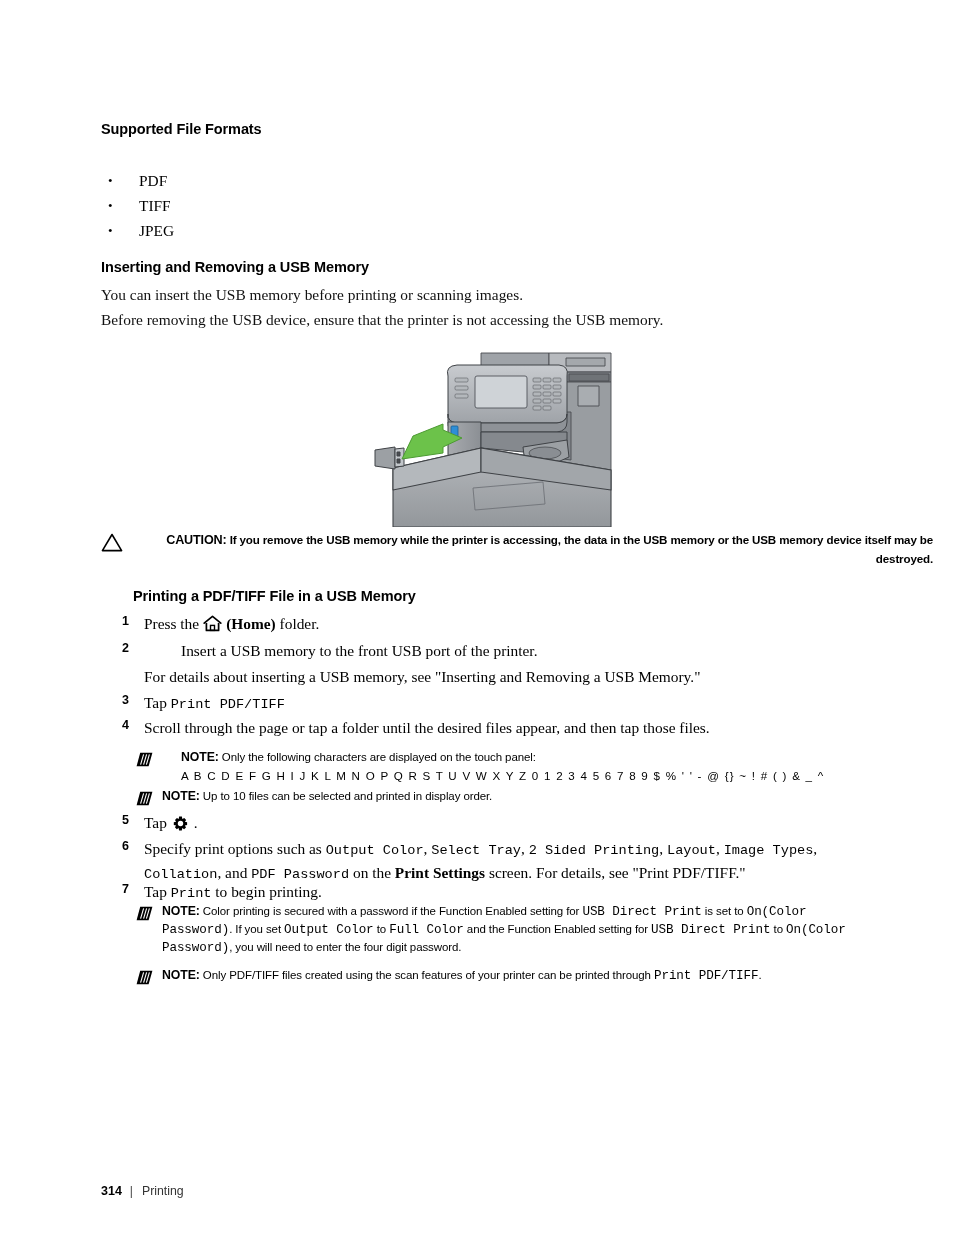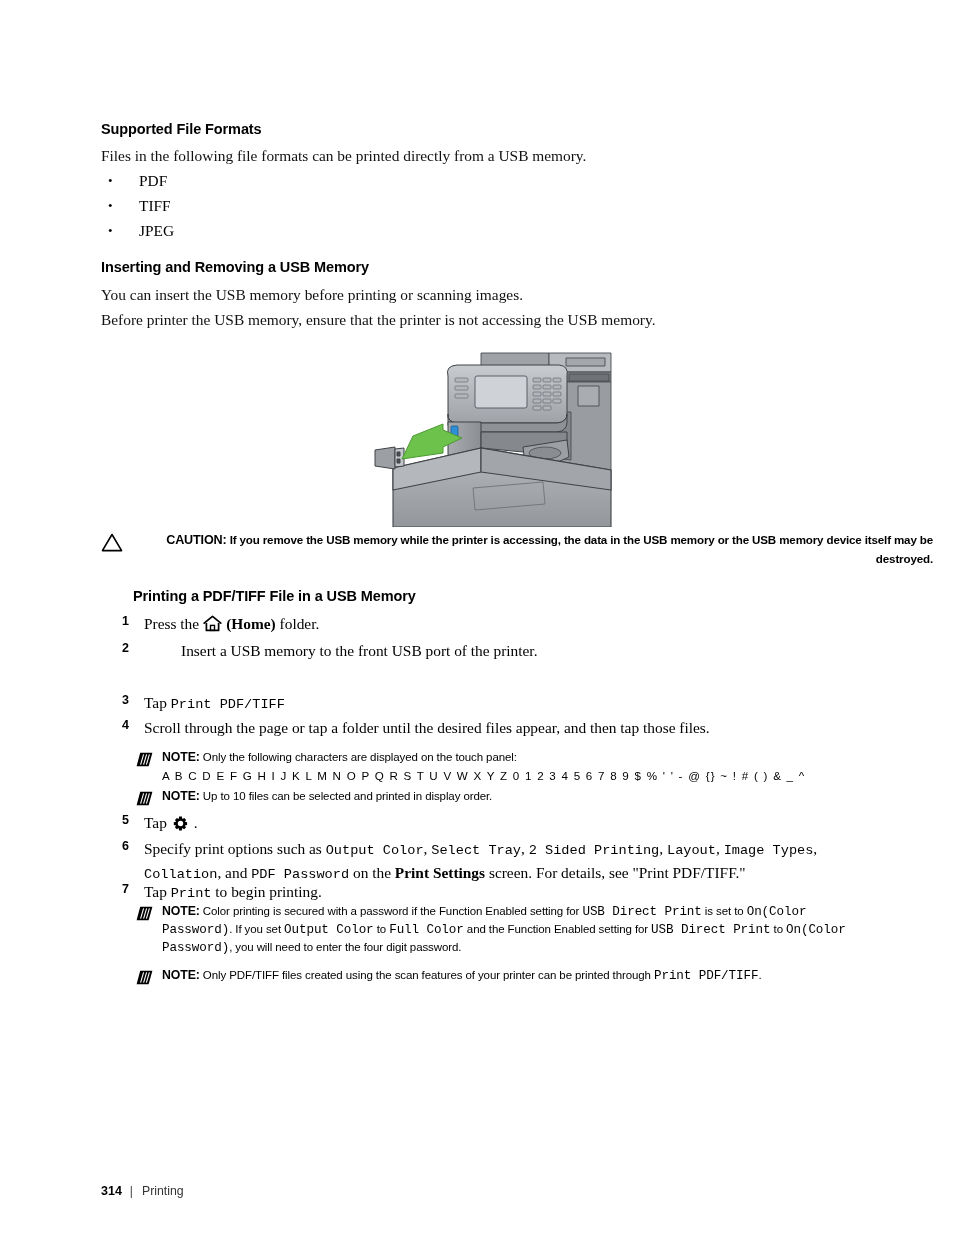--- a/index.html
+++ b/index.html
@@ -171,40 +171,39 @@
     margin: 0 4px;
   }
 </style>
 </head>
 <body>
 
 <div class="page">
 
   <div class="h2" style="left:101px; top:121px;">Supported File Formats</div>
 
-  <div class="body" style="left:101px; top:146px; width:760px;">Files in the following file formats can be printed directly from a USB memory.</div>
 
   <div class="bullet-row" style="left:108px; top:171px; width:300px;">
     <span class="bullet-dot">•</span>
     <span class="bullet-txt">PDF</span>
   </div>
   <div class="bullet-row" style="left:108px; top:196px; width:300px;">
     <span class="bullet-dot">•</span>
     <span class="bullet-txt">TIFF</span>
   </div>
   <div class="bullet-row" style="left:108px; top:221px; width:300px;">
     <span class="bullet-dot">•</span>
     <span class="bullet-txt">JPEG</span>
   </div>
 
   <div class="h2" style="left:101px; top:259px;">Inserting and Removing a USB Memory</div>
 
   <div class="body" style="left:101px; top:285px; width:770px;">You can insert the USB memory before printing or scanning images.</div>
 
-  <div class="body" style="left:101px; top:310px; width:790px;">Before printer the USB memory, ensure that the printer is not accessing the USB memory.</div>
+  <div class="body" style="left:101px; top:310px; width:790px;">Before removing the USB device, ensure that the printer is not accessing the USB memory.</div>
 
   <div class="illus">
     <svg width="240" height="175" viewBox="0 0 240 175" xmlns="http://www.w3.org/2000/svg">
       <defs>
         <linearGradient id="gTop" x1="0" y1="0" x2="0" y2="1">
           <stop offset="0%" stop-color="#c8cbcf"></stop>
           <stop offset="100%" stop-color="#9fa3a8"></stop>
         </linearGradient>
         <linearGradient id="gBody" x1="0" y1="0" x2="1" y2="0">
           <stop offset="0%" stop-color="#a8abaf"></stop>
@@ -308,20 +307,21 @@
             <path d="M1.2 8.2 L9.5 1.4 L17.8 8.2" fill="none" stroke="#000" stroke-width="1.7" stroke-linecap="round" stroke-linejoin="round"></path>
             <path d="M3.4 8.0 L3.4 15.4 L15.6 15.4 L15.6 8.0" fill="none" stroke="#000" stroke-width="1.7" stroke-linejoin="round"></path>
             <rect x="7.5" y="10.4" width="4" height="5" fill="none" stroke="#000" stroke-width="1.4"></rect>
           </svg></span><span class="bold-serif">(Home)</span><span> folder.</span></span>
   </div>
 
   <div class="step" style="left:111px; top:641px; width:760px;">
     <span class="step-num">2</span>
     <span class="step-body" style="width:740px;">
       <span style="display:block;margin-left:37px;">Insert a USB memory to the front USB port of the printer.</span>
+      <span style="display:block; margin-top:5px;">For details about inserting a USB memory, see "Inserting and Removing a USB Memory."</span>
     </span>
   </div>
 
   <div class="step" style="left:111px; top:693px; width:700px;">
     <span class="step-num">3</span>
     <span class="step-body"><span>Tap </span><span class="mono">Print PDF/TIFF</span></span>
   </div>
 
   <div class="step" style="left:111px; top:718px; width:760px;">
     <span class="step-num">4</span>
@@ -330,21 +330,21 @@
 
   <div class="note" style="left:136px; top:750px; width:700px;">
     <div class="note-icon">
       <svg width="17" height="15" viewBox="0 0 17 15" xmlns="http://www.w3.org/2000/svg">
         <path d="M4.2 0.8 L16.4 0.8 L12.6 14.2 L0.6 14.2 Z" fill="#000"></path>
         <path d="M7.6 2.4 L4.6 12.6" stroke="#fff" stroke-width="1.1"></path>
         <path d="M10.6 2.4 L7.6 12.6" stroke="#fff" stroke-width="1.1"></path>
         <path d="M13.4 2.4 L10.4 12.6" stroke="#fff" stroke-width="1.1"></path>
       </svg>
     </div>
-    <div class="note-text" style="width:660px;">
+    <div class="note-text" style="width:660px;margin-left:19px;">
       <span class="lead">NOTE:</span><span> Only the following characters are displayed on the touch panel:</span>
       <div class="charset" style="margin-top:2px;">A B C D E F G H I J K L M N O P Q R S T U V W X Y Z 0 1 2 3 4 5 6 7 8 9 $ % ' ' - @ {} ~ ! # ( ) &amp; _ ^</div>
     </div>
   </div>
 
   <div class="note" style="left:136px; top:789px; width:700px;">
     <div class="note-icon">
       <svg width="17" height="15" viewBox="0 0 17 15" xmlns="http://www.w3.org/2000/svg">
         <path d="M4.2 0.8 L16.4 0.8 L12.6 14.2 L0.6 14.2 Z" fill="#000"></path>
         <path d="M7.6 2.4 L4.6 12.6" stroke="#fff" stroke-width="1.1"></path>

